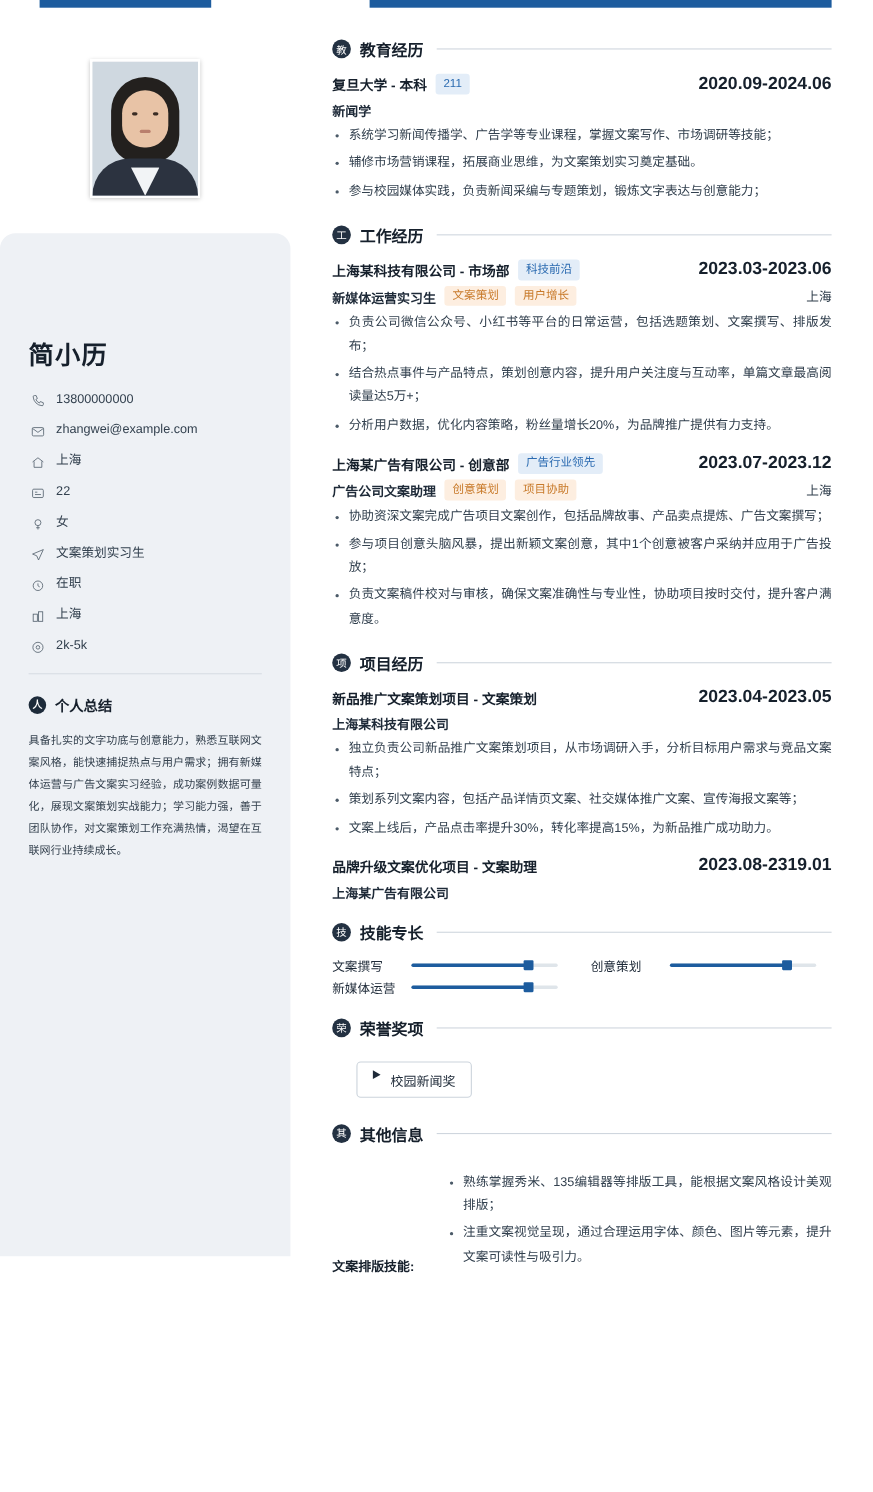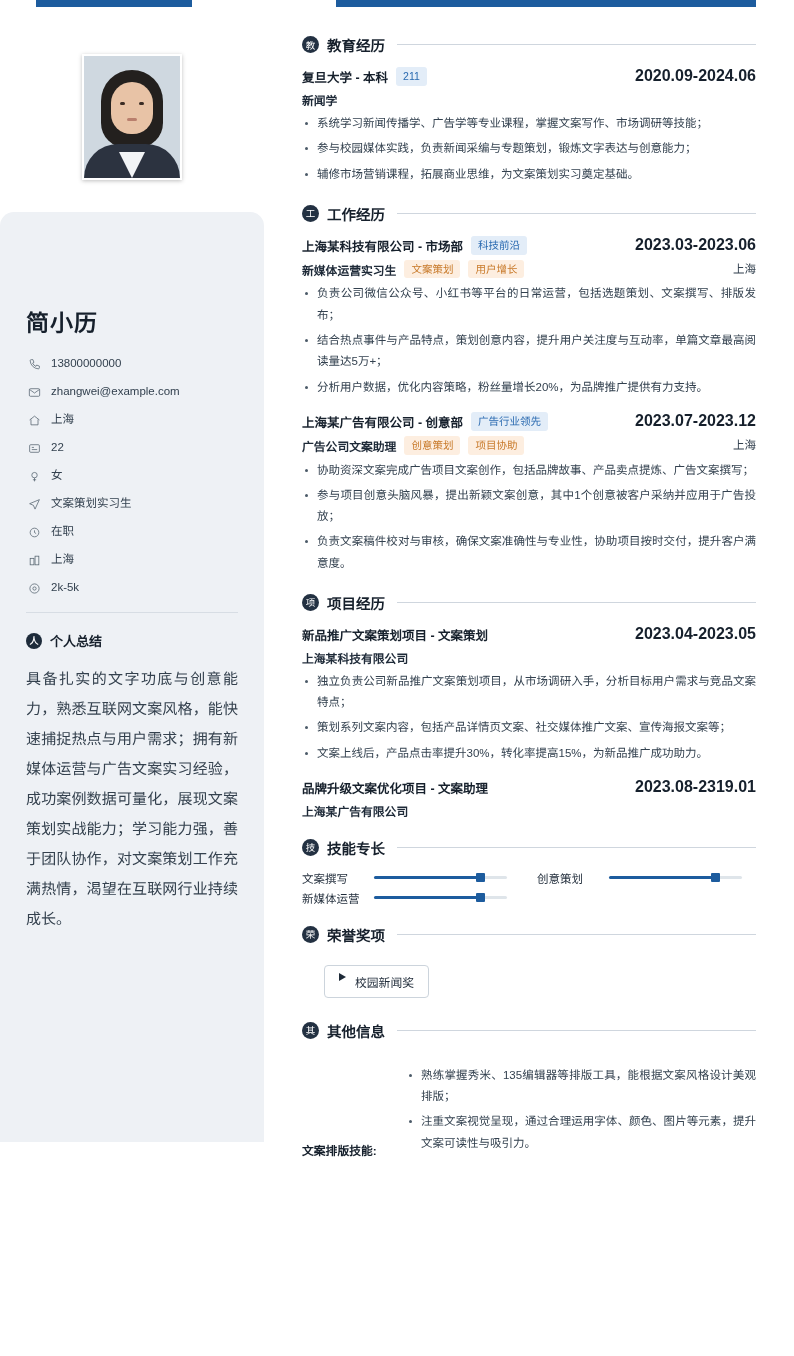--- a/index.html
+++ b/index.html
@@ -117,21 +117,21 @@
     color: #16202c;
     margin-bottom: 14px;
   }
   .left-section-title .badge {
     width: 16px; height: 16px; border-radius: 50%;
     background: #1d2b3a; color: #fff;
     font-size: 9px; display: inline-flex; align-items: center; justify-content: center;
     margin-right: 8px;
   }
   .summary-text {
-    font-size: 15px;
+    font-size: 10px;
     line-height: 2.0;
     color: #34414e;
     text-align: justify;
   }
   
   .right {
     flex: 1;
     padding: 26px 38px 30px 38px;
   }
   .sec { margin-bottom: 18px; }
@@ -147,21 +147,21 @@
   }
   .sec-head .stitle {
     font-size: 14.5px; font-weight: bold; color: #16202c;
     white-space: nowrap;
   }
   .sec-head .sline {
     flex: 1; height: 1px; background: #cfd6de; margin-left: 12px;
   }
   .entry { margin-bottom: 14px; }
   .entry-row {
-    display: flex; align-items: flex-start; justify-content: space-between;
+    display: flex; align-items: center; justify-content: space-between;
     margin-bottom: 5px;
   }
   .entry-left { display: flex; align-items: center; flex-wrap: wrap; gap: 8px; }
   .entry-title { font-size: 12.5px; font-weight: bold; color: #16202c; }
   .entry-date { font-size: 16px; font-weight: bold; color: #16202c; white-space: nowrap; }
   .entry-loc { font-size: 11.5px; color: #33414f; white-space: nowrap; }
   .tag {
     font-size: 10.5px;
     padding: 2px 7px;
     border-radius: 3px;
@@ -359,22 +359,22 @@
         <div class="entry-row">
           <div class="entry-left">
             <span class="entry-title">复旦大学 - 本科</span>
             <span class="tag tag-blue">211</span>
           </div>
           <span class="entry-date">2020.09-2024.06</span>
         </div>
         <div class="entry-sub">新闻学</div>
         <ul class="bullets">
           <li>系统学习新闻传播学、广告学等专业课程，掌握文案写作、市场调研等技能；</li>
+          <li>辅修市场营销课程，拓展商业思维，为文案策划实习奠定基础。</li>
           <li>参与校园媒体实践，负责新闻采编与专题策划，锻炼文字表达与创意能力；</li>
-          <li>辅修市场营销课程，拓展商业思维，为文案策划实习奠定基础。</li>
         </ul>
       </div>
     </section>
 
     <section class="sec">
       <div class="sec-head">
         <span class="sbadge">工</span>
         <span class="stitle">工作经历</span>
         <span class="sline"></span>
       </div>

